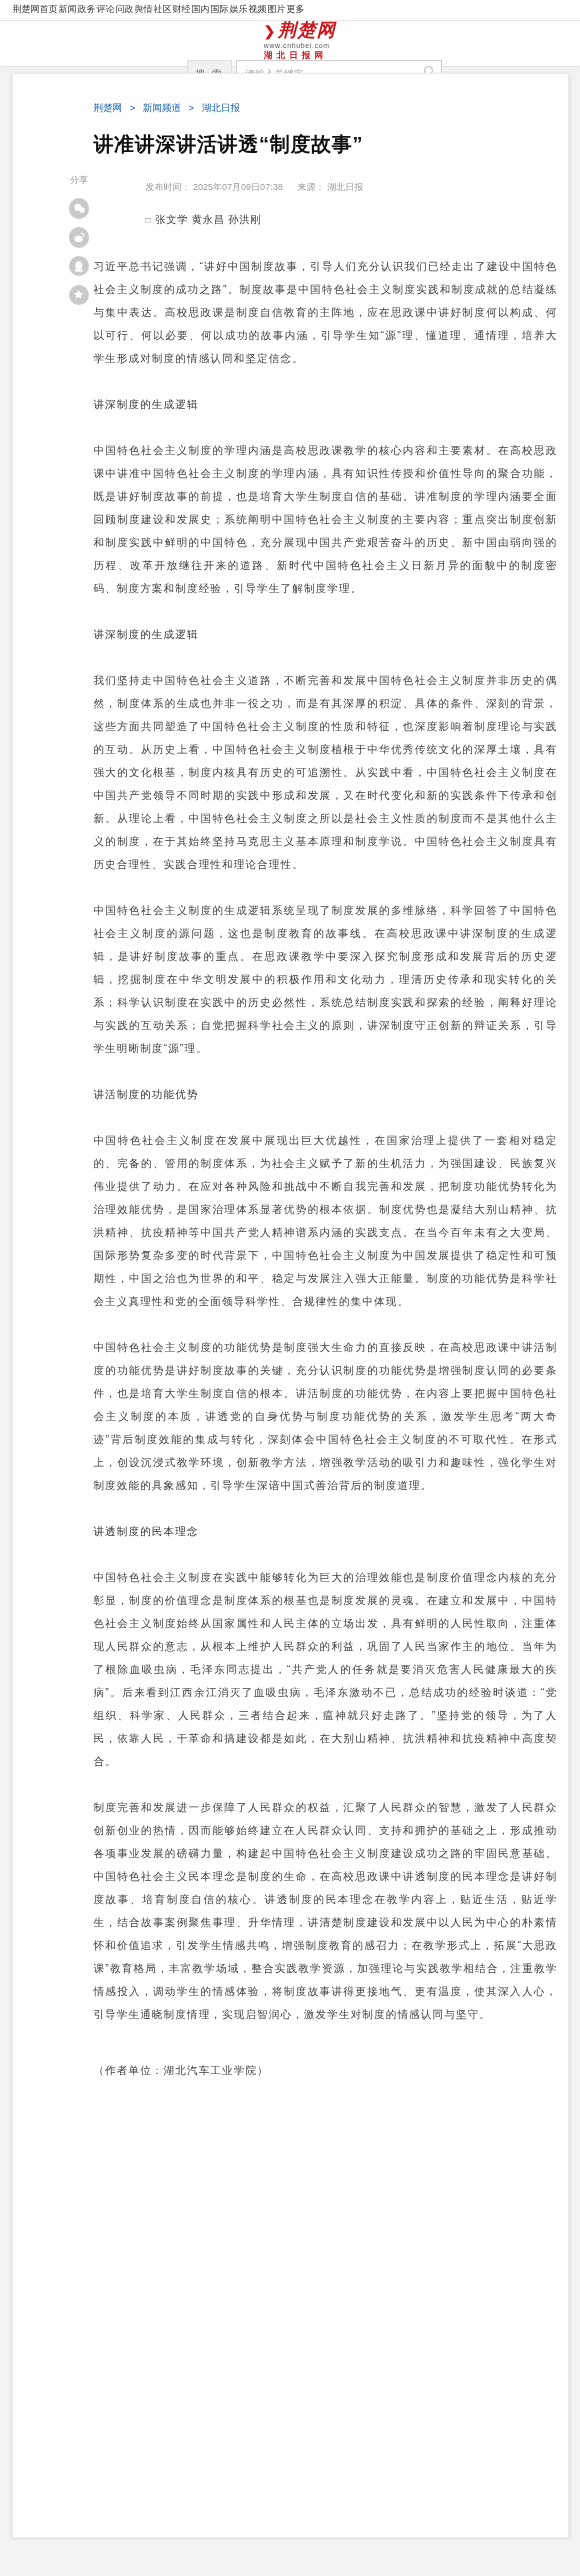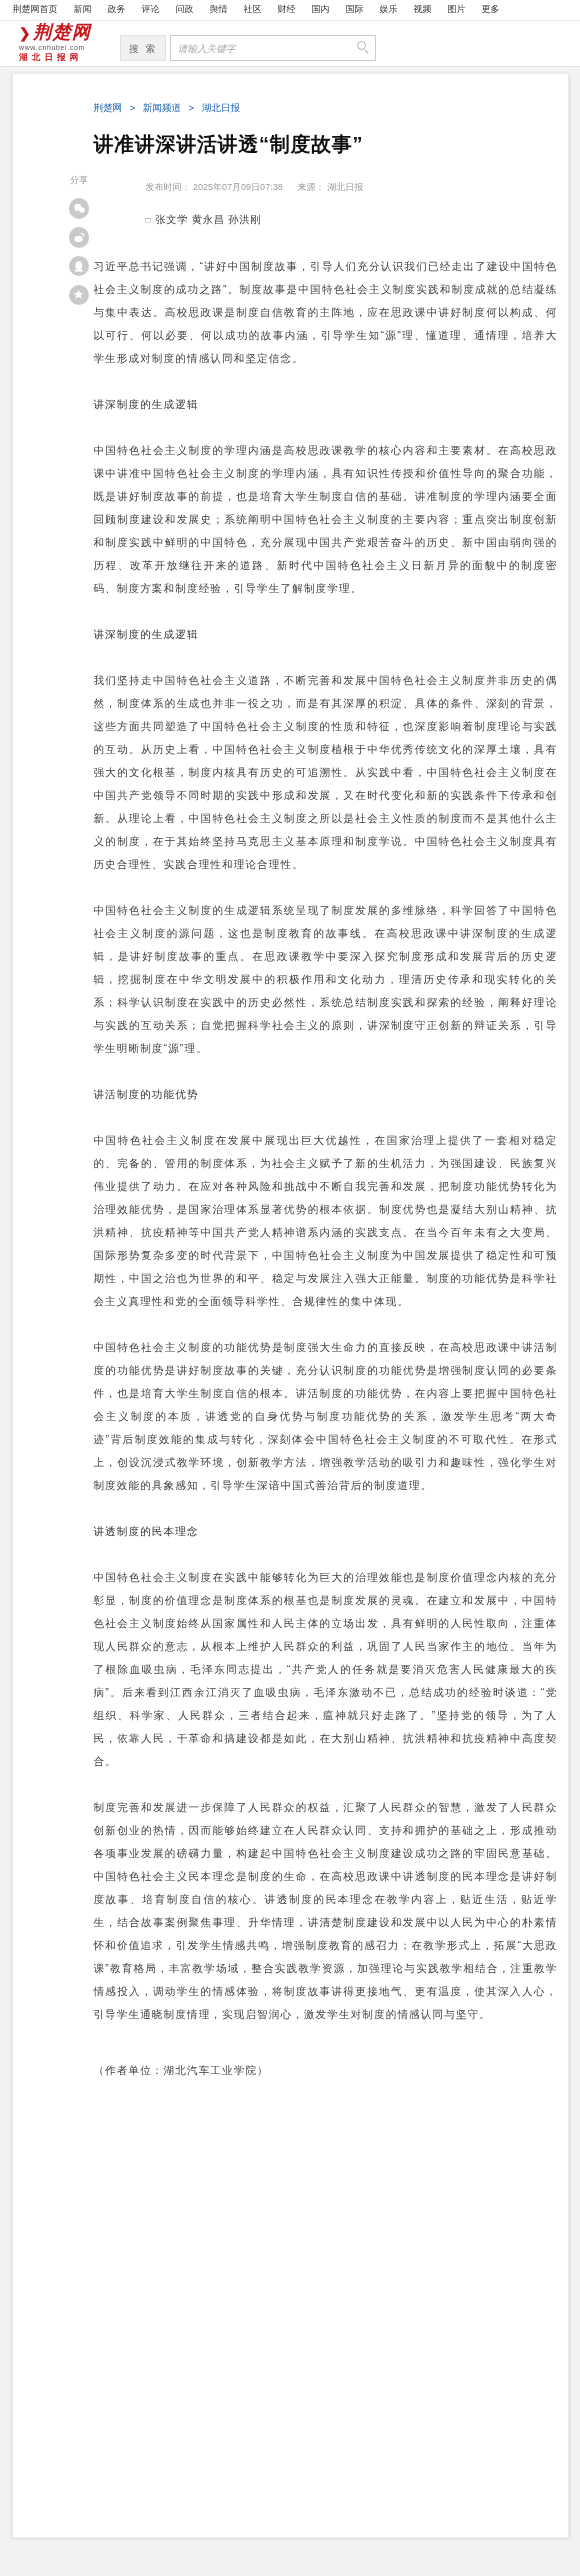--- a/index.html
+++ b/index.html
@@ -1,26 +1,26 @@
 <!DOCTYPE html>
 <html style="font-size:11px"><head>
 <meta charset="utf-8">
 <style>
   * { margin:0; padding:0; box-sizing:border-box; }
   html,body { background:#f2f2f2; }
   body { width:581px; min-height:2576px; font-family:"Liberation Sans","DejaVu Sans",sans-serif; }
 
   
   .topnav { height:20.6px; background:#fff; border-bottom:0.7px solid #e6e6e6;
-            display:flex; align-items:center; gap:16px; padding-left:12.4px;
+            display:flex; align-items:center; gap:1px; padding-left:12.4px;
             font-size:9px; color:#333; }
   .topnav span { cursor:pointer; white-space:nowrap; }
 
   
-  .brandrow { height:45px; background:#fff; display:flex; align-items:center; padding-left:19px; }
+  .brandrow { height:45px; background:#fff; display:flex; align-items:center; padding-left:19px;flex-direction:column; }
   .logo { display:flex; flex-direction:column; line-height:1.1; }
   .logo-main { font-family:"Liberation Serif","DejaVu Serif",serif; font-weight:bold; font-style:italic;
                font-size:18px; color:#c9171e; letter-spacing:1.4px; }
   .logo-flame { color:#c9171e; font-size:13.7px; margin-right:1.4px; font-style:normal; }
   .logo-url  { font-size:6.9px; color:#555; letter-spacing:0.7px; margin-top:1.4px; }
   .logo-site { font-size:8.6px; color:#c9171e; font-weight:bold; letter-spacing:4.1px; margin-top:1.4px; }
 
   .search { display:flex; align-items:flex-end; margin-left:29px; height:36px; }
   .search-label { height:26px; line-height:26px; background:#f1f1f1; border:0.7px solid #e0e0e0;
                   color:#666; font-size:9.6px; padding:0 7.6px; letter-spacing:2.1px; }

